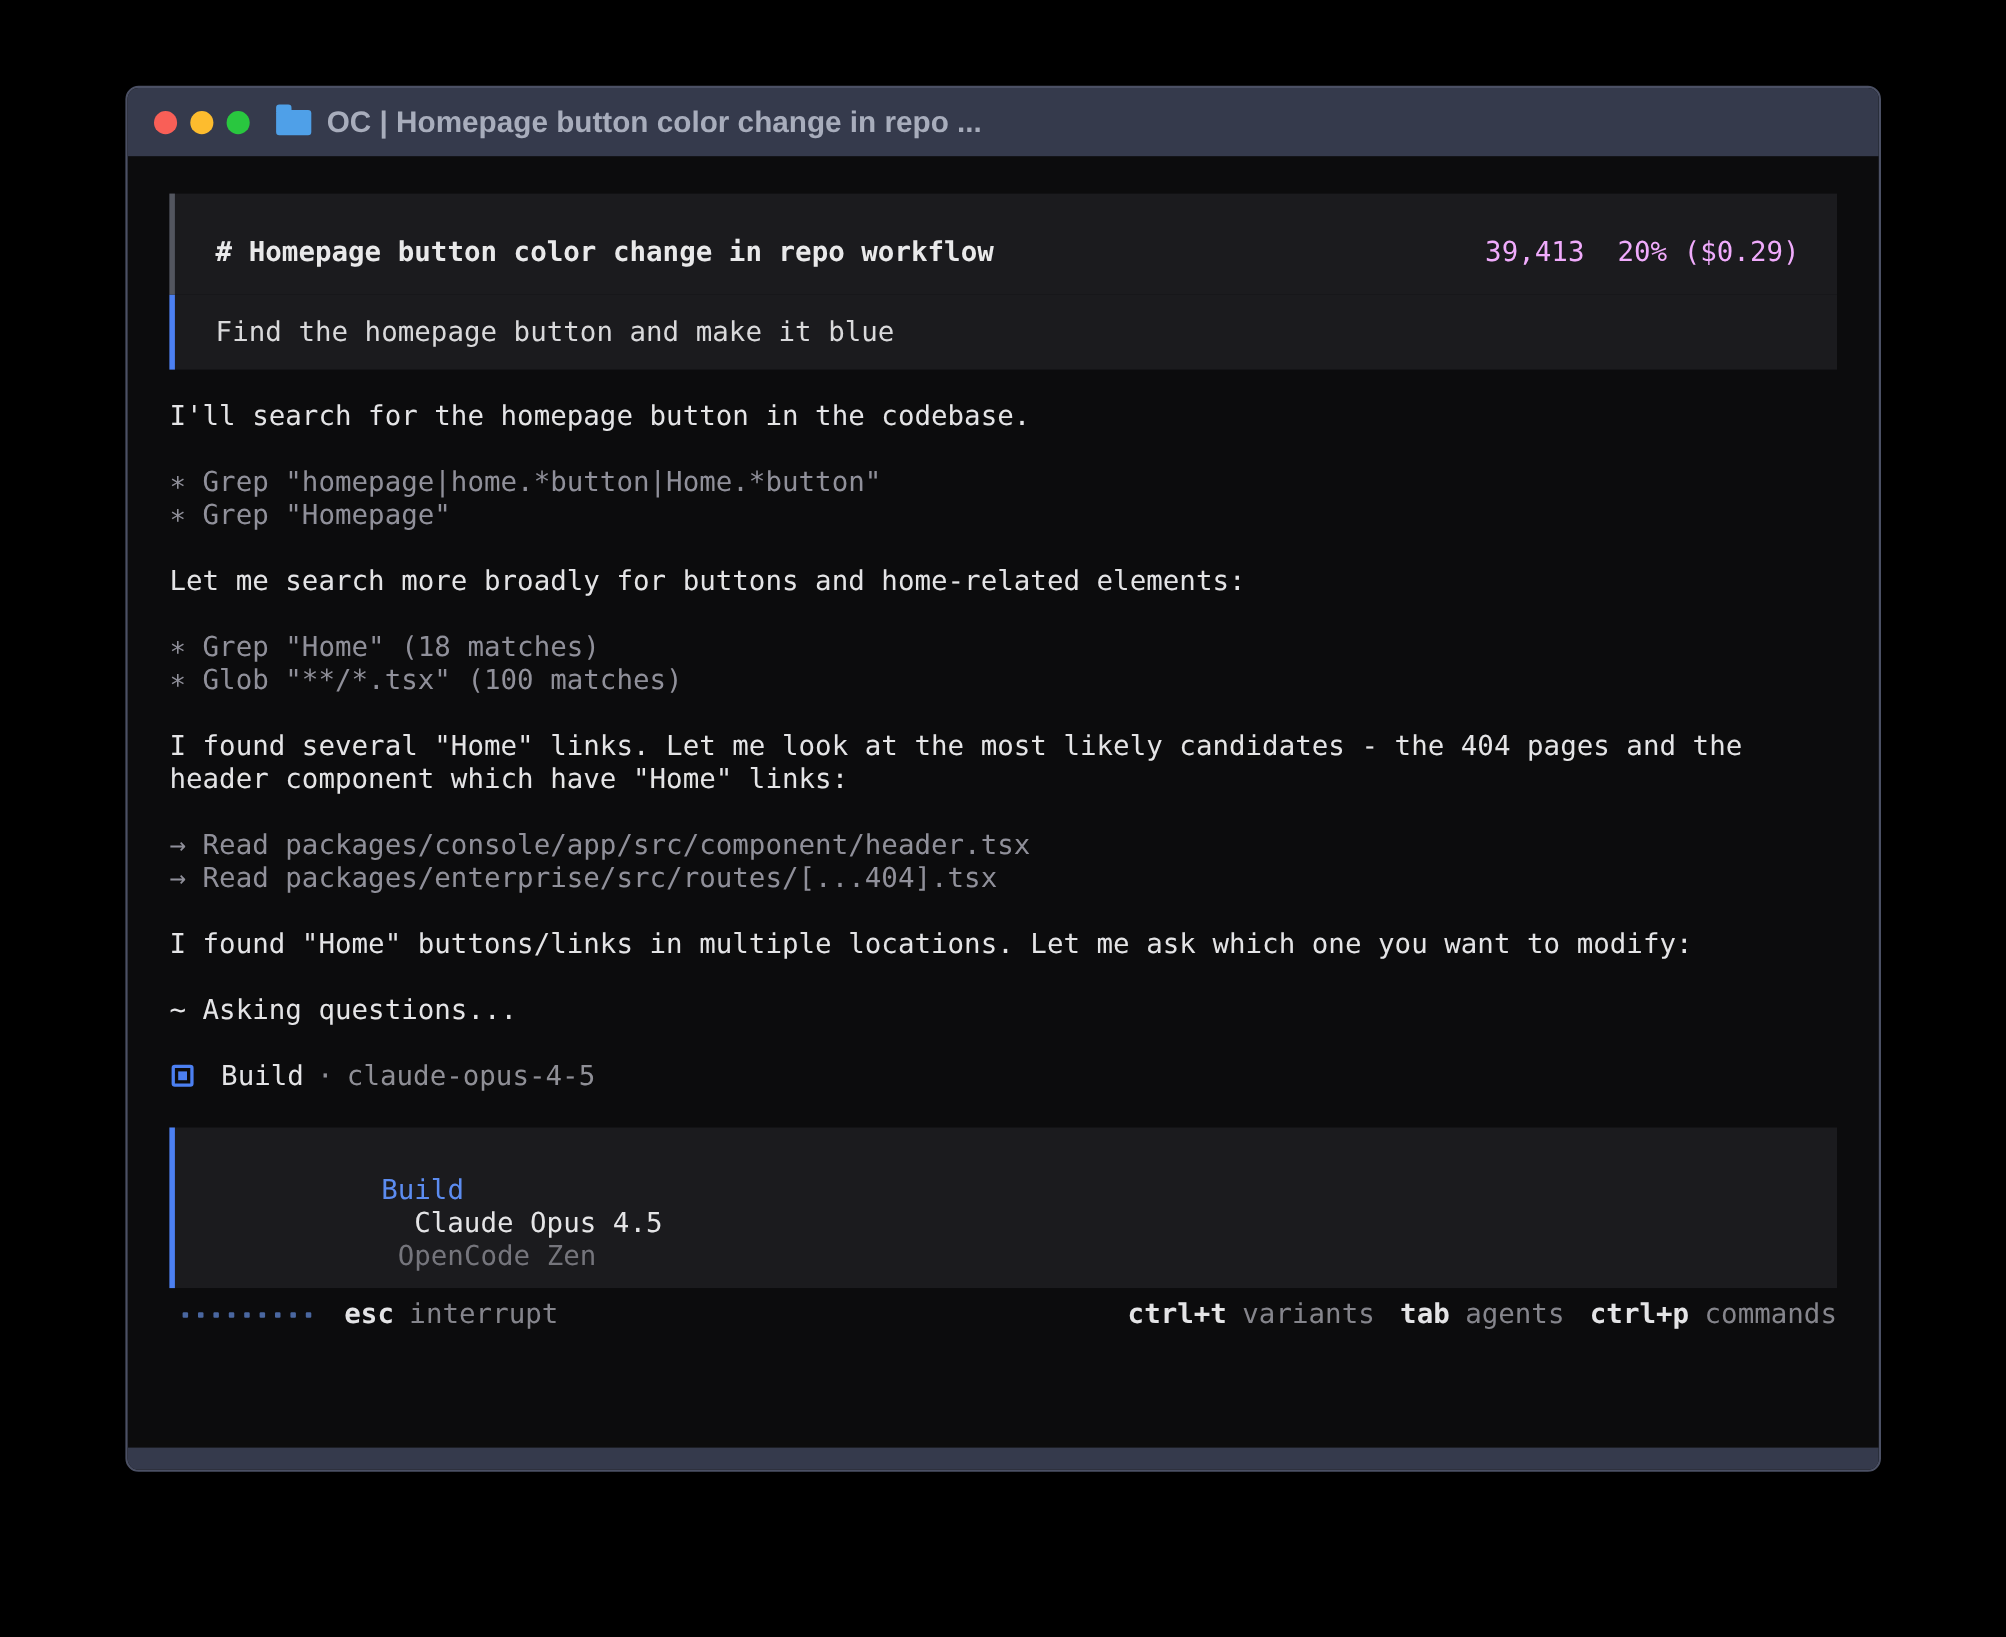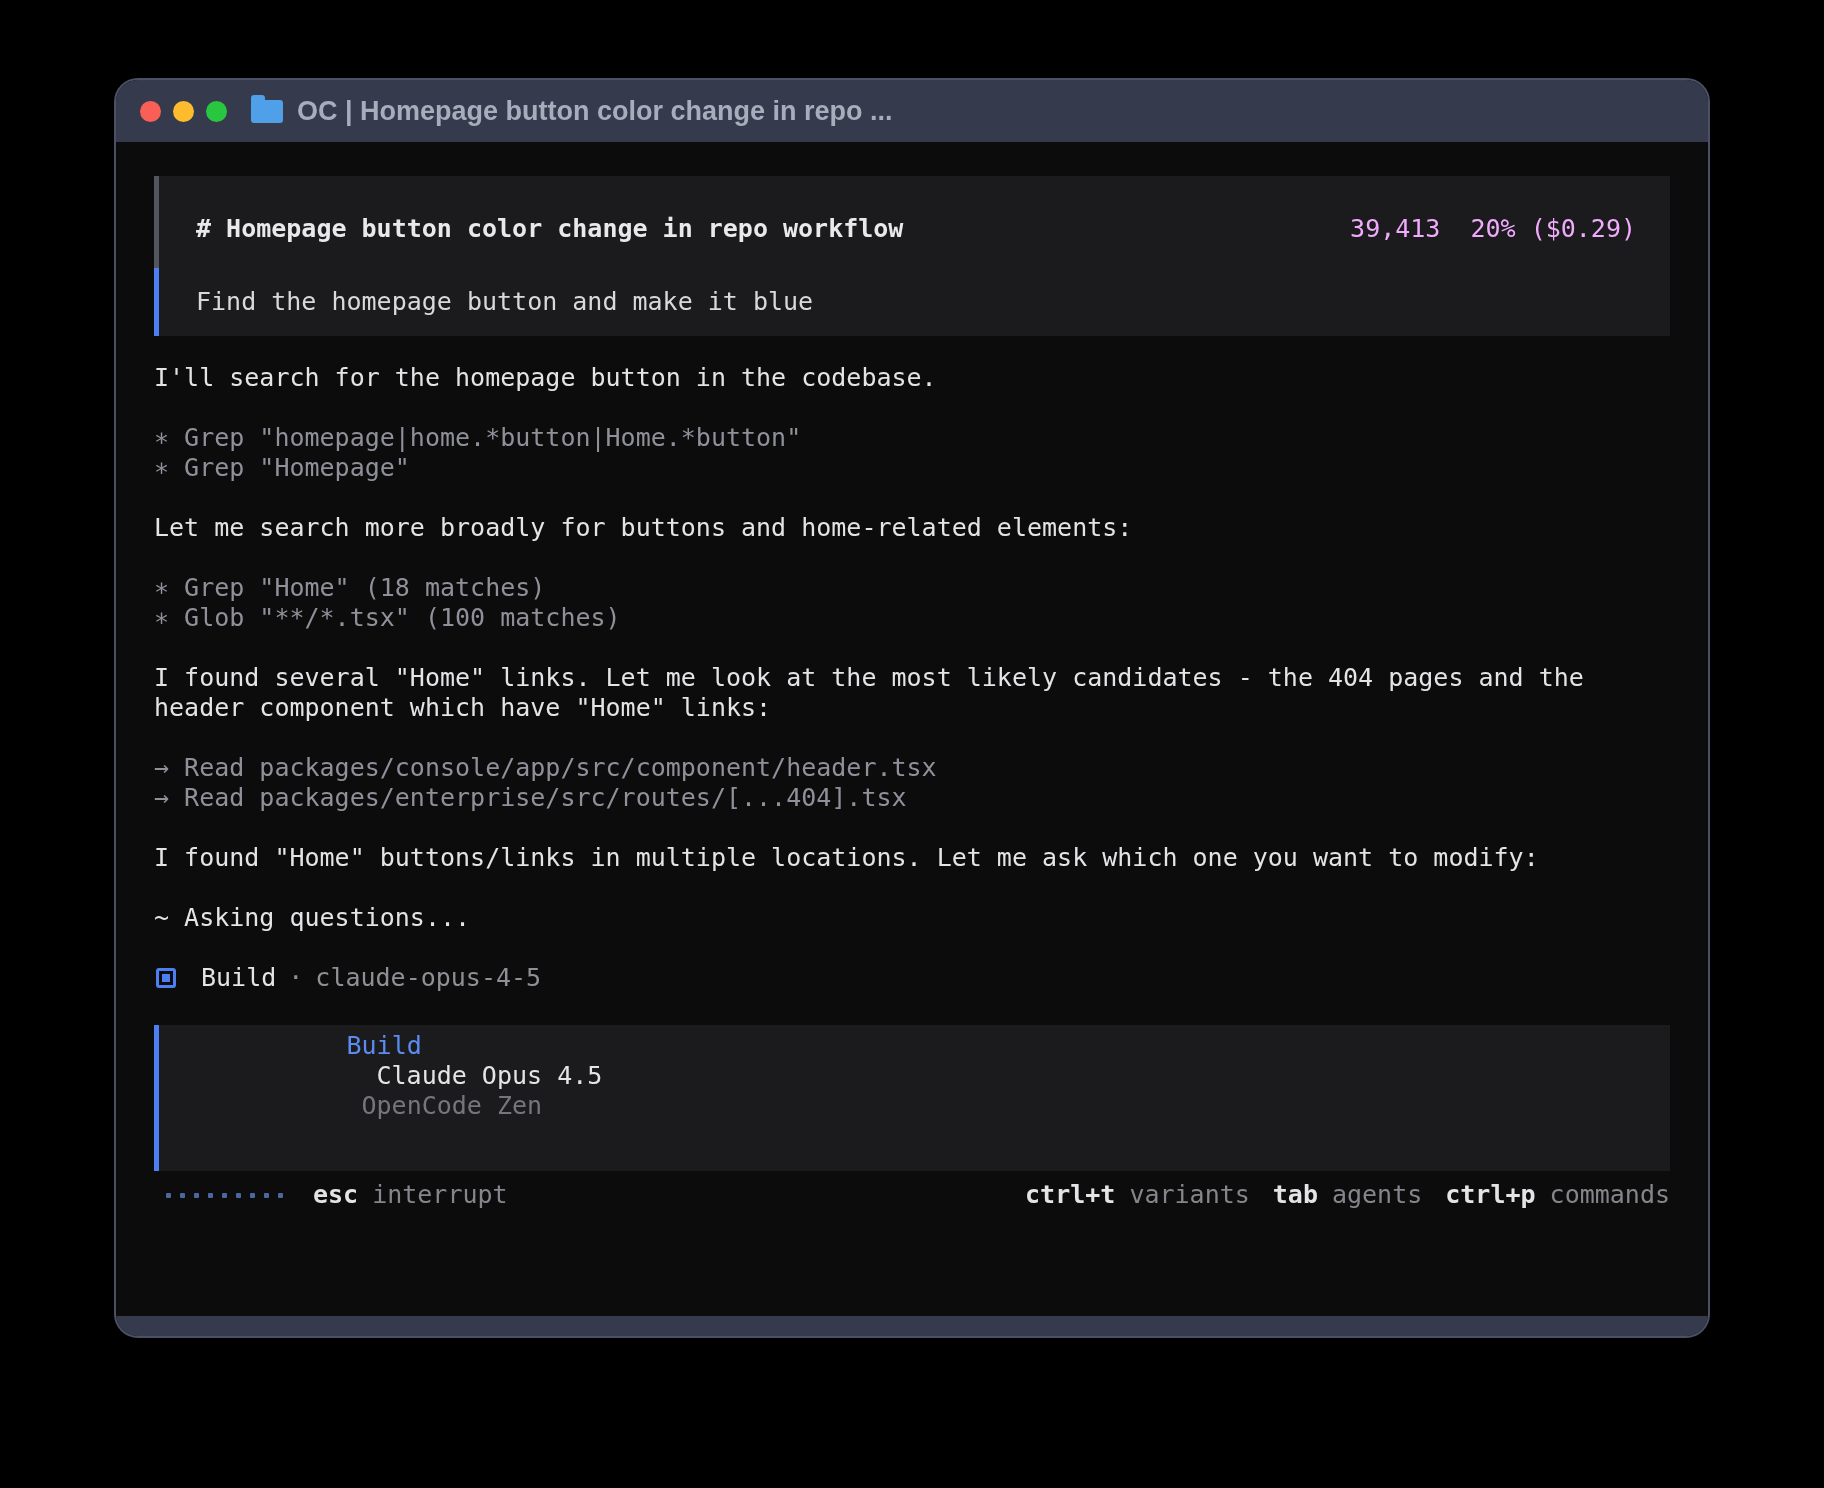--- a/index.html
+++ b/index.html
@@ -1,20 +1,20 @@
 <!DOCTYPE html>
 <html><head>
 <meta charset="utf-8">
 <style>
   * { margin:0; padding:0; box-sizing:border-box; }
   html,body { background:#000; }
   .stage{ position:relative; width:1824px; height:1488px; background:#000; overflow:hidden;
           font-family:"DejaVu Sans Mono", monospace; }
   .window{ position:absolute; left:114px; top:78px; width:1596px; height:1260px;
-           background:#0c0c0d; border:2px solid #4b5064; border-radius:24px;
+           background:#0c0c0d; border:2px solid #4b5064; border-radius:12px;
            display:flex; flex-direction:column; overflow:hidden; }
   
   .titlebar{ height:62px; flex:none; background:#353a4c; display:flex; align-items:center; }
   .lights{ display:flex; gap:12px; margin-left:24px; }
   .light{ width:21px; height:21px; border-radius:50%; display:inline-block; }
   .light.red{ background:#f95f57; } .light.yellow{ background:#fdbc2e; } .light.green{ background:#29c73f; }
   .folder{ width:32px; height:23px; background:#4fa0e8; border-radius:3px; position:relative;
            margin:0 14px 0 24px; flex:none; }
   .folder::before{ content:""; position:absolute; top:-5px; left:0; width:14px; height:7px;
                    background:#4fa0e8; border-radius:3px 3px 0 0; }
@@ -37,22 +37,22 @@
   .t-tool{ color:#90909a; }
   .status-line{ height:30px; display:flex; align-items:center; white-space:pre; }
   .agent-icon{ width:20px; height:20px; border:3px solid #4c80f2; border-radius:3px; flex:none;
                display:inline-flex; align-items:center; justify-content:center; margin:0 25px 0 2px; }
   .agent-icon-inner{ width:8px; height:8px; background:#4c80f2; display:block; }
   .agent-name{ color:#e4e4e6; }
   .agent-sep{ color:#8f8f96; margin:0 12px; }
   .agent-model{ color:#8f8f96; }
   
   .input-block{ margin-top:32px; height:146px; border-left-color:#4c80f2;
-                padding:28px 38px 20px 37px; display:flex; flex-direction:column;
-                justify-content:flex-end; }
+                padding:12px 38px 20px 37px; display:flex; flex-direction:column;
+                justify-content:flex-start; }
   .cursor{ width:16px; height:36px; background:#ebebeb; display:block; }
   .model-row{ white-space:pre; }
   .m-agent{ color:#5c8cf0; }
   .m-model{ color:#e4e4e6; margin-left:30px; }
   .m-provider{ color:#75757c; margin-left:15px; }
   
   .footer{ margin-top:6px; height:36px; display:flex; align-items:center;
            justify-content:space-between; white-space:pre; }
   .f-left{ display:flex; align-items:center; margin-left:12px; }
   .dots{ display:inline-flex; gap:9px; margin-right:30px; }

